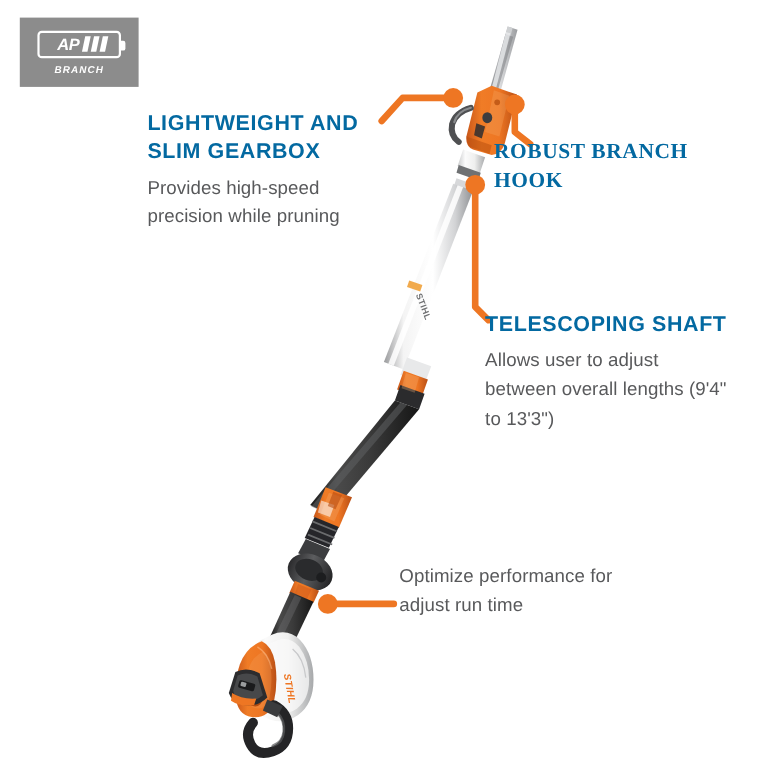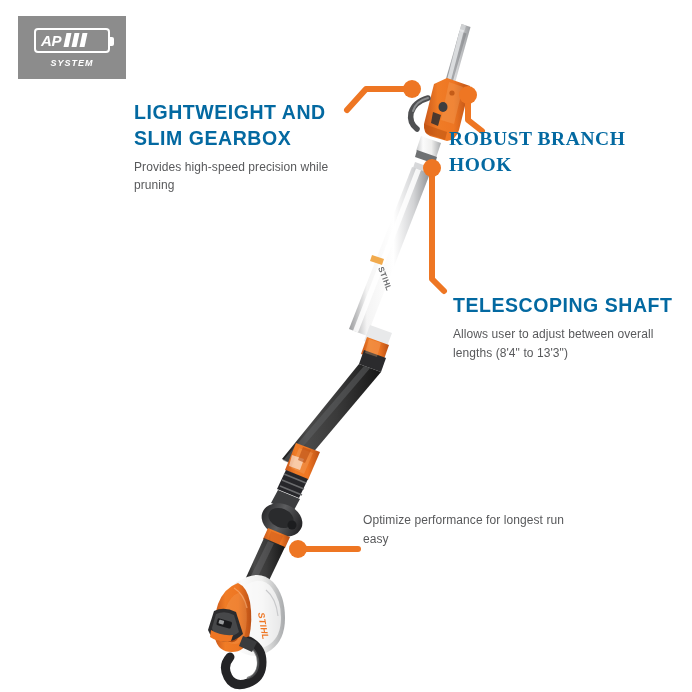--- a/index.html
+++ b/index.html
@@ -35,21 +35,21 @@
   }
   .badge-battery {
     width: 76px;
     height: 25px;
     border: 2.5px solid #ffffff;
     border-radius: 4px;
     position: relative;
     display: flex;
     align-items: center;
     box-sizing: border-box;
-    padding-left: 5px;
+    padding-left: 16px;
   }
   .badge-battery:after {
     content: "";
     position: absolute;
     right: -6px;
     top: 7px;
     width: 4px;
     height: 9px;
     background: #ffffff;
     border-radius: 0 2px 2px 0;
@@ -89,29 +89,29 @@
     margin: 0;
     font-size: 19.5px;
     font-weight: bold;
     line-height: 1.33;
     color: #0369a1;
     letter-spacing: 0.55px;
     text-transform: uppercase;
   }
   .callout p {
     margin: 6px 0 0 0;
-    font-size: 12px;
+    font-size: 17px;
     line-height: 1.55;
     color: #58595b;
     letter-spacing: 0.08px;
   }
 
   #callout-gearbox   { left: 134px; top: 100px; width: 230px; }
   #callout-hook      { left: 449px; top: 126px; width: 232px; font-family: Liberation Serif, serif; }
-  #callout-shaft     { left: 453px; top: 283px; width: 225px; margin-top: 10px; }
+  #callout-shaft     { left: 441px; top: 283px; width: 225px; }
   #callout-trigger   { left: 363px; top: 505px; width: 225px; }
 
   
   #leaders {
     position: absolute;
     left: 0; top: 0;
     width: 692px;
     height: 692px;
     pointer-events: none;
   }
@@ -131,21 +131,21 @@
 
   <div class="badge">
     <div class="badge-battery">
       <span class="badge-ap">AP</span>
       <span class="badge-bars">
         <i></i>
           <i></i>
           <i></i>
       </span>
     </div>
-    <div class="badge-system">SYSTEM</div>
+    <div class="badge-system">BRANCH</div>
   </div>
 
   <svg id="product" viewBox="0 0 692 692">
     <defs>
       <linearGradient id="gShaftWhite" x1="0" y1="0" x2="1" y2="0">
         <stop offset="0%" stop-color="#9a9b9d"></stop>
         <stop offset="22%" stop-color="#f4f4f4"></stop>
         <stop offset="55%" stop-color="#ffffff"></stop>
         <stop offset="80%" stop-color="#d2d3d5"></stop>
         <stop offset="100%" stop-color="#8e9093"></stop>
@@ -309,20 +309,20 @@
     <h3>LIGHTWEIGHT AND SLIM GEARBOX</h3>
     <p>Provides high-speed precision while pruning</p>
   </div>
 
   <div class="callout" id="callout-hook">
     <h3>ROBUST BRANCH HOOK</h3>
   </div>
 
   <div class="callout" id="callout-shaft">
     <h3>TELESCOPING SHAFT</h3>
-    <p>Allows user to adjust between overall lengths (8'4" to 13'3")</p>
+    <p>Allows user to adjust between overall lengths (9'4" to 13'3")</p>
   </div>
 
   <div class="callout" id="callout-trigger">
-    <p>Optimize performance for longest run easy</p>
+    <p>Optimize performance for adjust run time</p>
   </div>
 
 </div>
 
 </body></html>

